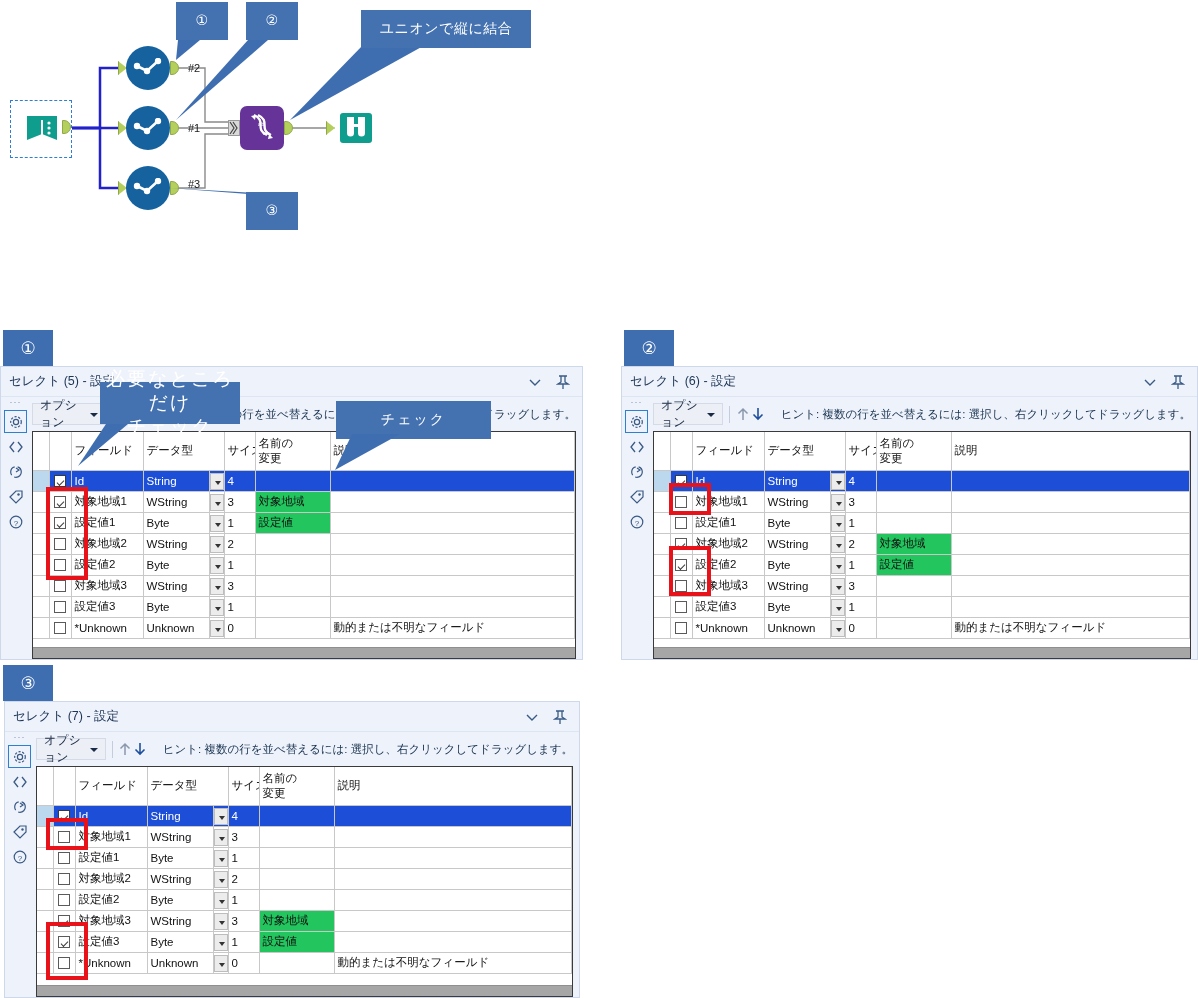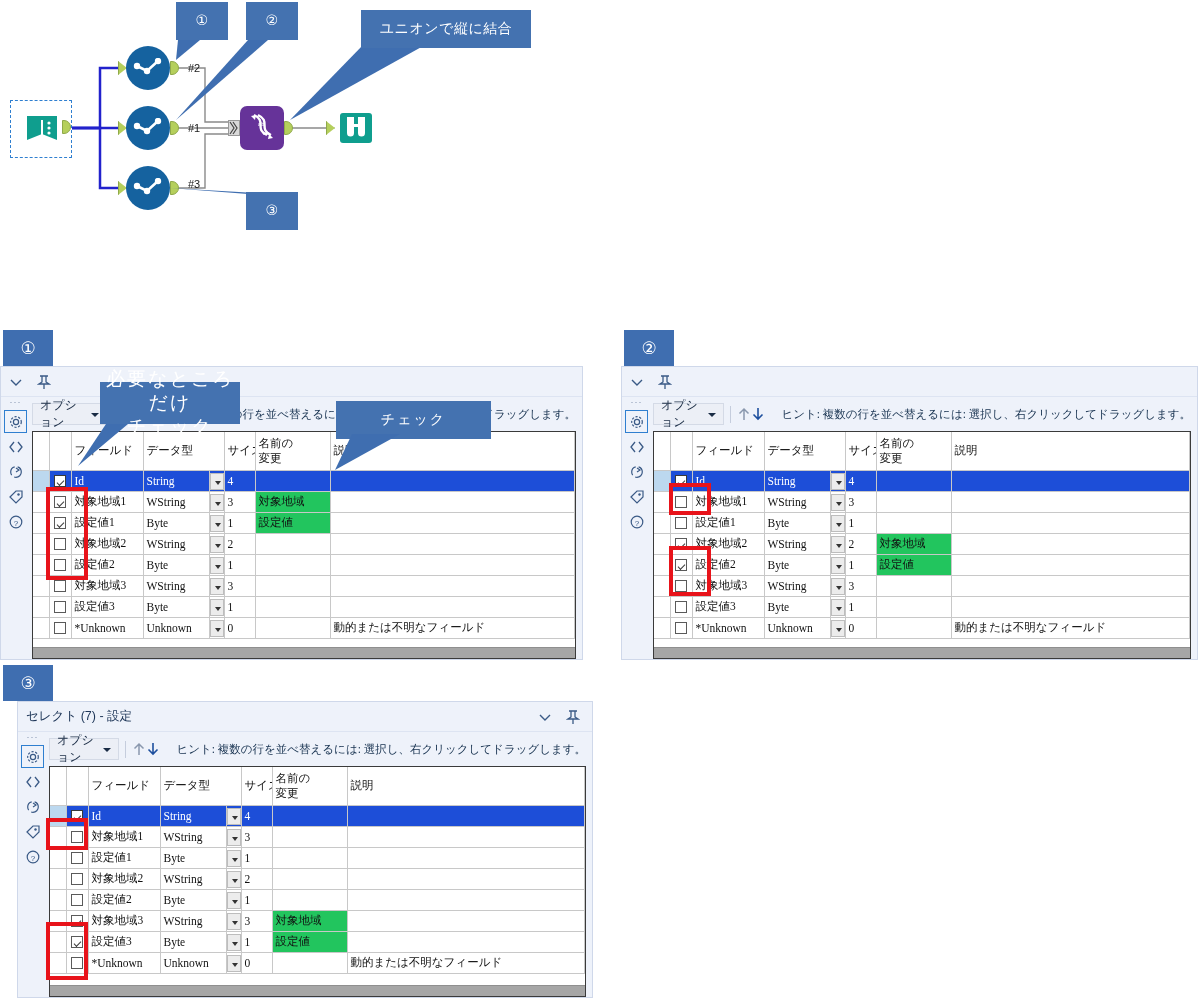--- a/index.html
+++ b/index.html
@@ -74,21 +74,21 @@
     width: 29px; background: #eef2fa; display: flex; flex-direction: column;
     align-items: center; padding-top: 2px; gap: 2px; flex: 0 0 29px;
   }
   .rail .dots { font-size: 9px; color: #7b8dab; letter-spacing:1px; line-height:7px; height:9px;}
   .rail-icon {
     width: 23px; height: 23px; display:flex; align-items:center; justify-content:center;
     color:#3a5a86;
   }
   .rail-icon.active { border: 1.5px solid #2f7fd0; }
 
-  .content { flex: 1; display: flex; flex-direction: column; padding: 4px 6px 0 2px; min-width:0;font-family:Liberation Serif, serif;}
+  .content { flex: 1; display: flex; flex-direction: column; padding: 4px 6px 0 2px; min-width:0;}
 
   .toolbar { height: 26px; display: flex; align-items: center; gap: 0; }
   .opt-btn {
     height: 22px; background: #eceff6; border: 1px solid #d4dae6;
     display:flex; align-items:center; padding: 0 7px; font-size: 12px; color:#1a2c45;
     gap: 6px;
   }
   .tb-sep { width:1px; height:17px; background:#c5cddd; margin: 0 6px; }
   .arrow-btn { width: 20px; height:20px; display:flex;align-items:center;justify-content:center; }
   .hint {
@@ -249,20 +249,21 @@
 
     <div class="callout" style="left:176px;top:2px;width:52px;height:38px;">①</div>
     <div class="callout" style="left:246px;top:2px;width:52px;height:38px;">②</div>
     <div class="callout" style="left:361px;top:10px;width:170px;height:38px;font-size:14px;">ユニオンで縦に結合</div>
     <div class="callout" style="left:246px;top:192px;width:52px;height:38px;">③</div>
   </div>
 
   <div class="badge" style="left:3px;top:330px;">①</div>
   <div class="panel" id="panel1" style="left:0;top:366px;width:583px;height:294px;">
     <div class="panel-title">
+      <span class="ttl">セレクト (5) - 設定</span>
       <span class="title-btns">
         <span>
           <svg width="14" height="14" viewBox="0 0 14 14">
               <path d="M2 5 L7 10 L12 5" stroke="#3a5a86" stroke-width="1.4" fill="none"></path>
             </svg>
         </span>
         <span>
           <svg width="14" height="16" viewBox="0 0 14 16">
               <path d="M3 2 h8 M5 2 v6 l-3 2 h10 l-3 -2 v-6 M7 10 v5" stroke="#3a5a86" stroke-width="1.3" fill="none"></path>
             </svg>
@@ -461,20 +462,21 @@
     <path d="M106,58 L128,58 L78,100 Z" fill="#3f6eb0"></path>
     <path d="M352,68 L400,68 L335,104 Z" fill="#3f6eb0"></path>
   </svg>
   <div class="callout" style="left:100px;top:382px;width:140px;height:42px;white-space:pre-line;font-size:19px;letter-spacing:2px;">必要なところだけ
 チェック</div>
   <div class="callout" style="left:336px;top:401px;width:155px;height:38px;font-size:14px;letter-spacing:2px;">チェック</div>
 
   <div class="badge" style="left:624px;top:330px;">②</div>
   <div class="panel" id="panel2" style="left:621px;top:366px;width:577px;height:294px;">
     <div class="panel-title">
+      <span class="ttl">セレクト (6) - 設定</span>
       <span class="title-btns">
         <span>
           <svg width="14" height="14" viewBox="0 0 14 14">
               <path d="M2 5 L7 10 L12 5" stroke="#3a5a86" stroke-width="1.4" fill="none"></path>
             </svg>
         </span>
         <span>
           <svg width="14" height="16" viewBox="0 0 14 16">
               <path d="M3 2 h8 M5 2 v6 l-3 2 h10 l-3 -2 v-6 M7 10 v5" stroke="#3a5a86" stroke-width="1.3" fill="none"></path>
             </svg>
@@ -663,21 +665,21 @@
           <div style="flex:1;background:#fff;"></div>
           <div class="grid-scroll"></div>
         </div>
       </div>
     </div>
   </div>
   <div class="red-box" style="left:669px;top:483px;width:42px;height:32px;"></div>
   <div class="red-box" style="left:669px;top:546px;width:42px;height:50px;"></div>
 
   <div class="badge" style="left:3px;top:665px;">③</div>
-  <div class="panel" id="panel3" style="left:17px;top:701px;width:576px;height:297px;">
+  <div class="panel" id="panel3" style="left:4px;top:701px;width:576px;height:297px;">
     <div class="panel-title">
       <span class="ttl">セレクト (7) - 設定</span>
       <span class="title-btns">
         <span>
           <svg width="14" height="14" viewBox="0 0 14 14">
               <path d="M2 5 L7 10 L12 5" stroke="#3a5a86" stroke-width="1.4" fill="none"></path>
             </svg>
         </span>
         <span>
           <svg width="14" height="16" viewBox="0 0 14 16">

